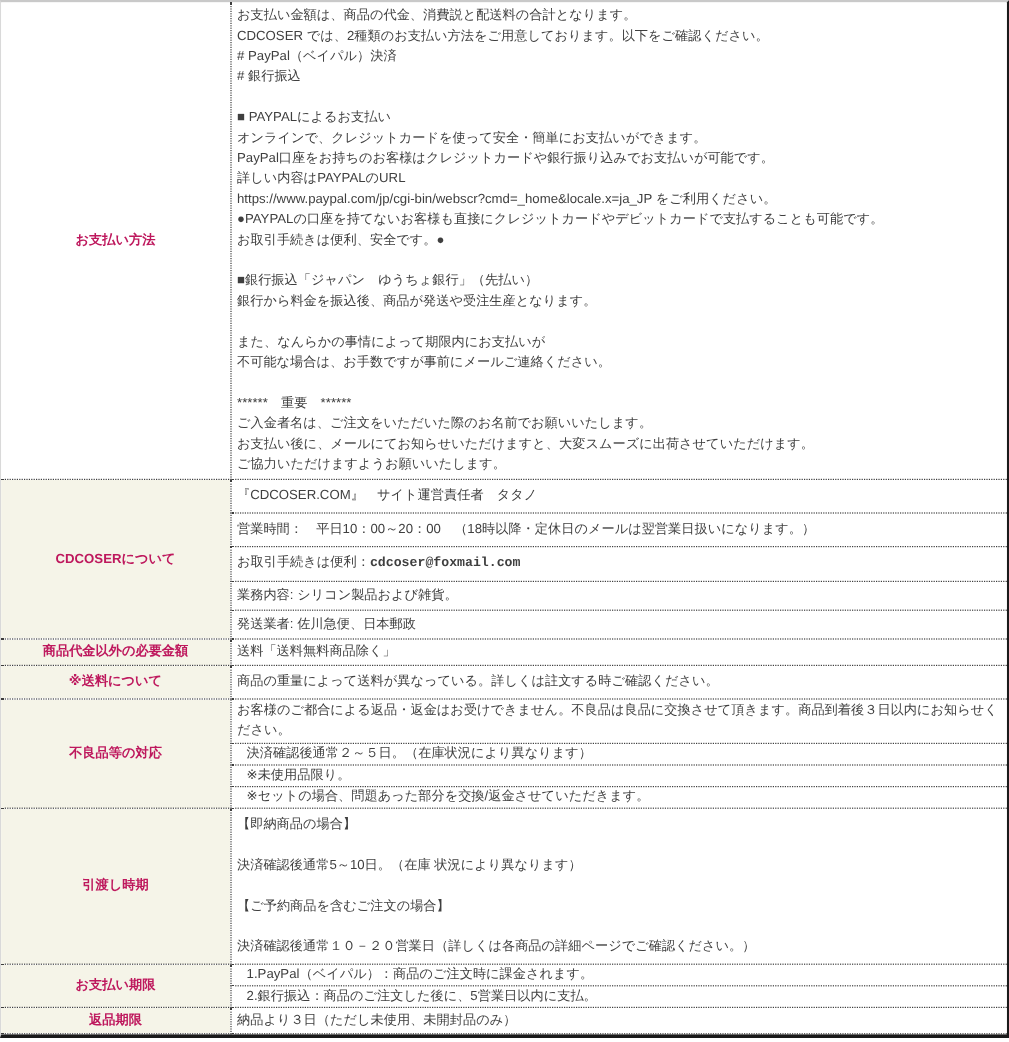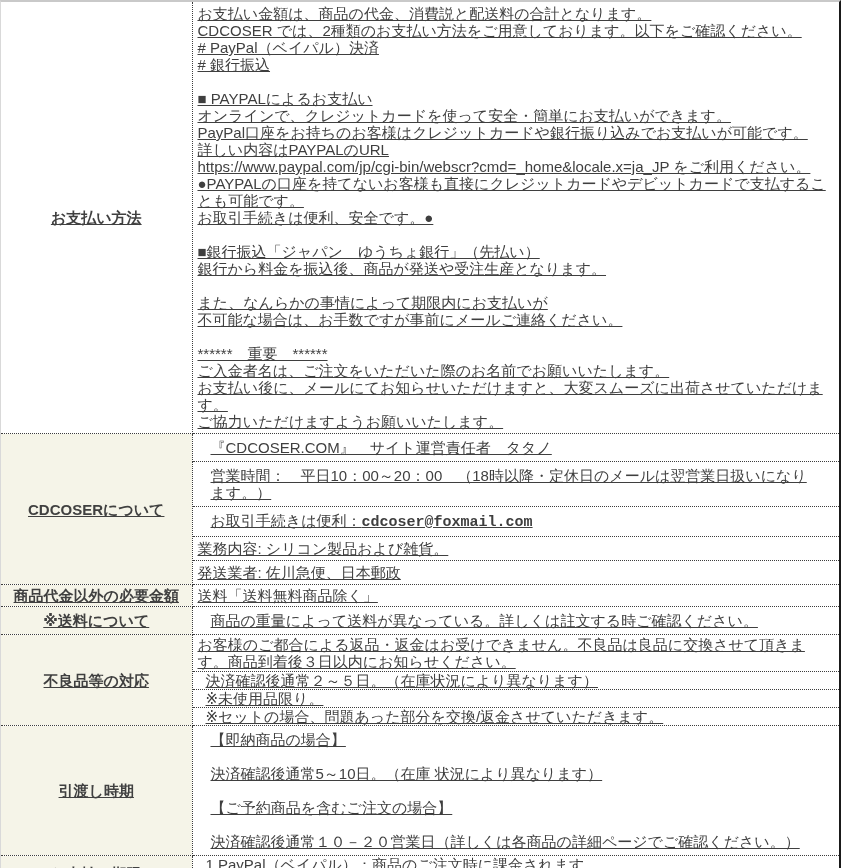--- a/index.html
+++ b/index.html
@@ -23,49 +23,48 @@
   }
   table.info-table {
     border-collapse: collapse;
     width: 100%;
     table-layout: fixed;
   }
   table.info-table col.c-head { width: 191px; }
   table.info-table th,
   table.info-table td {
     border: 1px dotted #3d3d3d;
-    font-size: 15px;
+    font-size: 11px;
     line-height: 17px;
     vertical-align: middle;
     overflow: hidden;
-    text-decoration: underline;
   }
   
   table.info-table tr:first-child th,
   table.info-table tr:first-child td { border-top: none; }
   table.info-table th { border-left: none; }
   table.info-table td { border-right: none; }
 
   th.rowhead {
     background: #f5f4e8;
-    color: #404040;
+    color: #be185d;
     font-weight: bold;
     text-align: center;
     padding: 2px 4px;
   }
   th.rowhead.white { background: #ffffff; }
 
   td.content {
     background: #ffffff;
     color: #3f3f3f;
     text-align: left;
     padding: 3px 5px;
   }
   td.prewrap { white-space: pre-wrap; vertical-align: top; }
-  td.pad-lg  { padding: 5px 18px; }
+  td.pad-lg  { padding: 5px 5px; }
   td.pad-sm  { padding: 1px 5px; }
   td.pad-xs  { padding: 0 13px; }
   .email {
     font-family: "Liberation Mono", "DejaVu Sans Mono", monospace;
     font-weight: bold;
   }
 </style>
 </head>
 <body>
 

